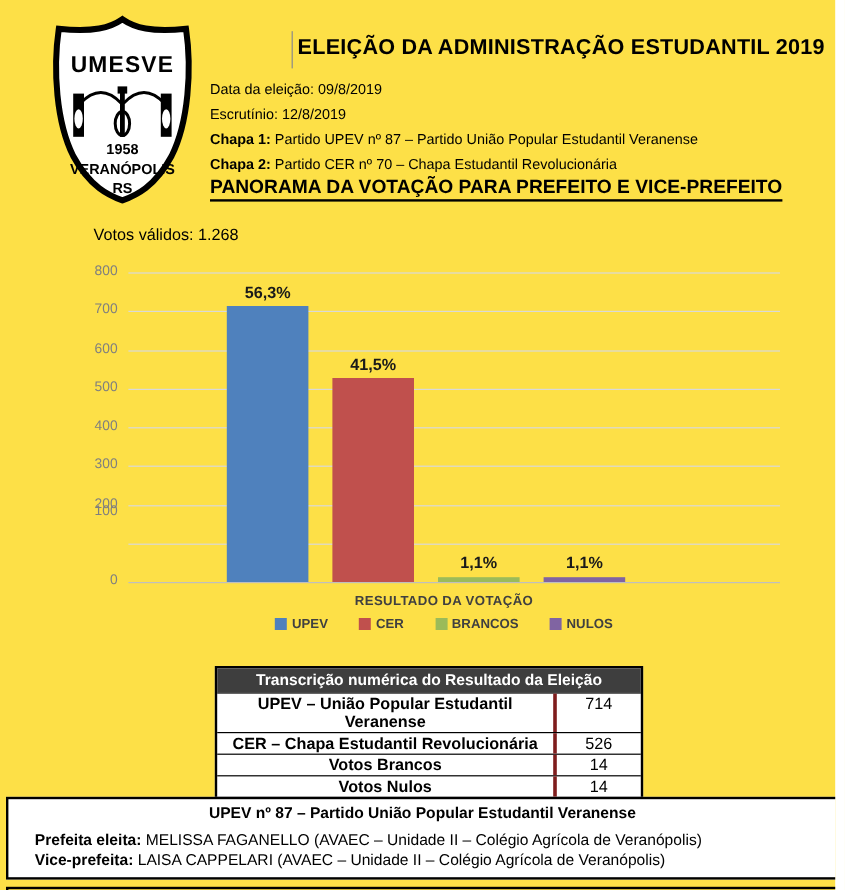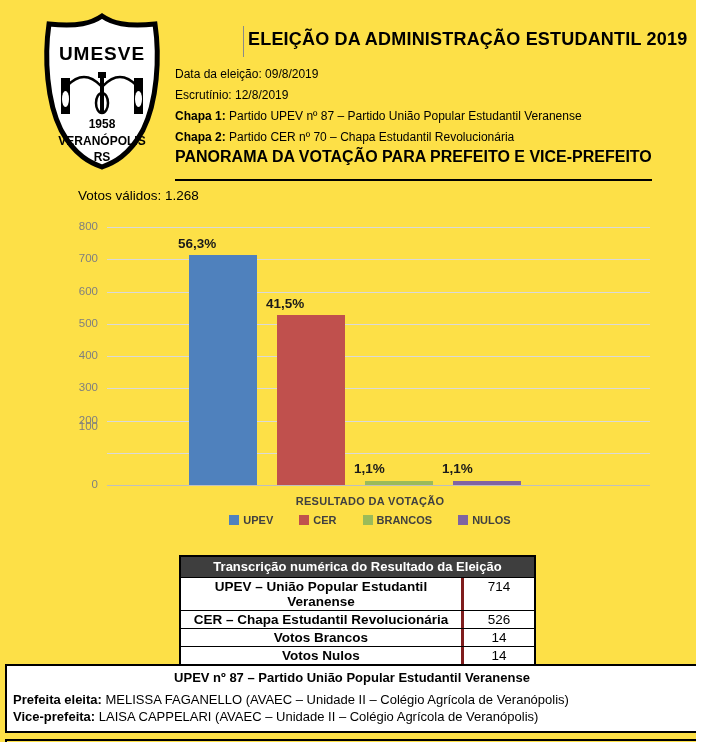--- a/index.html
+++ b/index.html
@@ -11,48 +11,48 @@
   .logo { position:absolute; left:36px; top:10px; }
 
   
   .cursor-bar { position:absolute; left:243px; top:26px; width:1px; height:31px; background:#8a8a8a; }
   .doc-title { position:absolute; left:248px; top:29px; font-size:18px; font-weight:bold; letter-spacing:0.2px; white-space:nowrap; }
 
   .details { position:absolute; left:175px; top:64px; font-size:12px; line-height:21px; white-space:nowrap; }
   .details b { font-weight:bold; }
 
   .section-heading { position:absolute; left:175px; top:148px; font-size:16px; font-weight:bold; white-space:nowrap; }
-  .section-heading span { border-bottom:2px solid #000; padding-bottom:14px; }
+  .section-heading span { border-bottom:2px solid #000; padding-bottom:1px; }
 
   .valid-votes { position:absolute; left:78px; top:188px; font-size:13.5px; }
 
   
   .ytick { position:absolute; width:30px; text-align:right; font-size:11.5px; color:#7f7f7f; }
   .gridline { position:absolute; left:107px; width:543px; height:1px; background:#d9d9d9; }
   .gridline.base { background:#bfbfbf; }
   .plot { position:absolute; left:107px; top:227px; width:543px; height:258px; }
   .bar { position:absolute; bottom:0; }
-  .bar-label { position:absolute; width:90px; text-align:left; font-size:13.5px; font-weight:bold; color:#1a1a1a; }
+  .bar-label { position:absolute; width:90px; text-align:center; font-size:13.5px; font-weight:bold; color:#1a1a1a; }
   .xaxis-title { position:absolute; left:80px; top:495px; width:580px; text-align:center;
                  font-size:11px; font-weight:bold; color:#404040; letter-spacing:0.3px; }
   .legend { position:absolute; left:80px; top:514px; width:580px; display:flex; justify-content:center; gap:26px; }
   .legend-item { display:flex; align-items:center; gap:4px; font-size:11px; font-weight:bold; color:#404040; }
   .legend-swatch { width:10px; height:10px; display:inline-block; }
 
   
   .vtable { position:absolute; left:179px; top:555px; width:357px; border:2px solid #000; background:#fff; }
   .vtable-header { background:#3e3e3e; color:#fff; font-weight:bold; font-size:13px; text-align:center; padding:2px 0 3px; }
   .vtable-row { display:grid; grid-template-columns:1fr 70px; border-top:1px solid #000; }
   .vtable-row .cell-label { font-weight:bold; font-size:13.5px; text-align:center; padding:1px 4px; border-right:3px solid #7f1d1d; }
   .vtable-row .cell-value { font-size:13.5px; text-align:center; padding:1px 0; }
 
   
   .winner-box { position:absolute; left:5px; top:664px; width:694px; height:69px; border:2px solid #000; background:#fff; }
   .winner-title { text-align:center; font-weight:bold; font-size:13px; margin-top:4px; }
-  .winner-lines { margin-top:6px; padding-left:6px; font-size:13px; line-height:17px; }
+  .winner-lines { margin-top:6px; padding-left:22px; font-size:13px; line-height:17px; }
   .winner-lines b { font-weight:bold; }
 
   .next-box { position:absolute; left:5px; top:739px; width:694px; height:12px; border:2px solid #000; }
 </style>
 </head>
 <body>
 
 <div class="page">
 
   <svg class="logo" width="132" height="162" viewBox="0 0 132 162">

